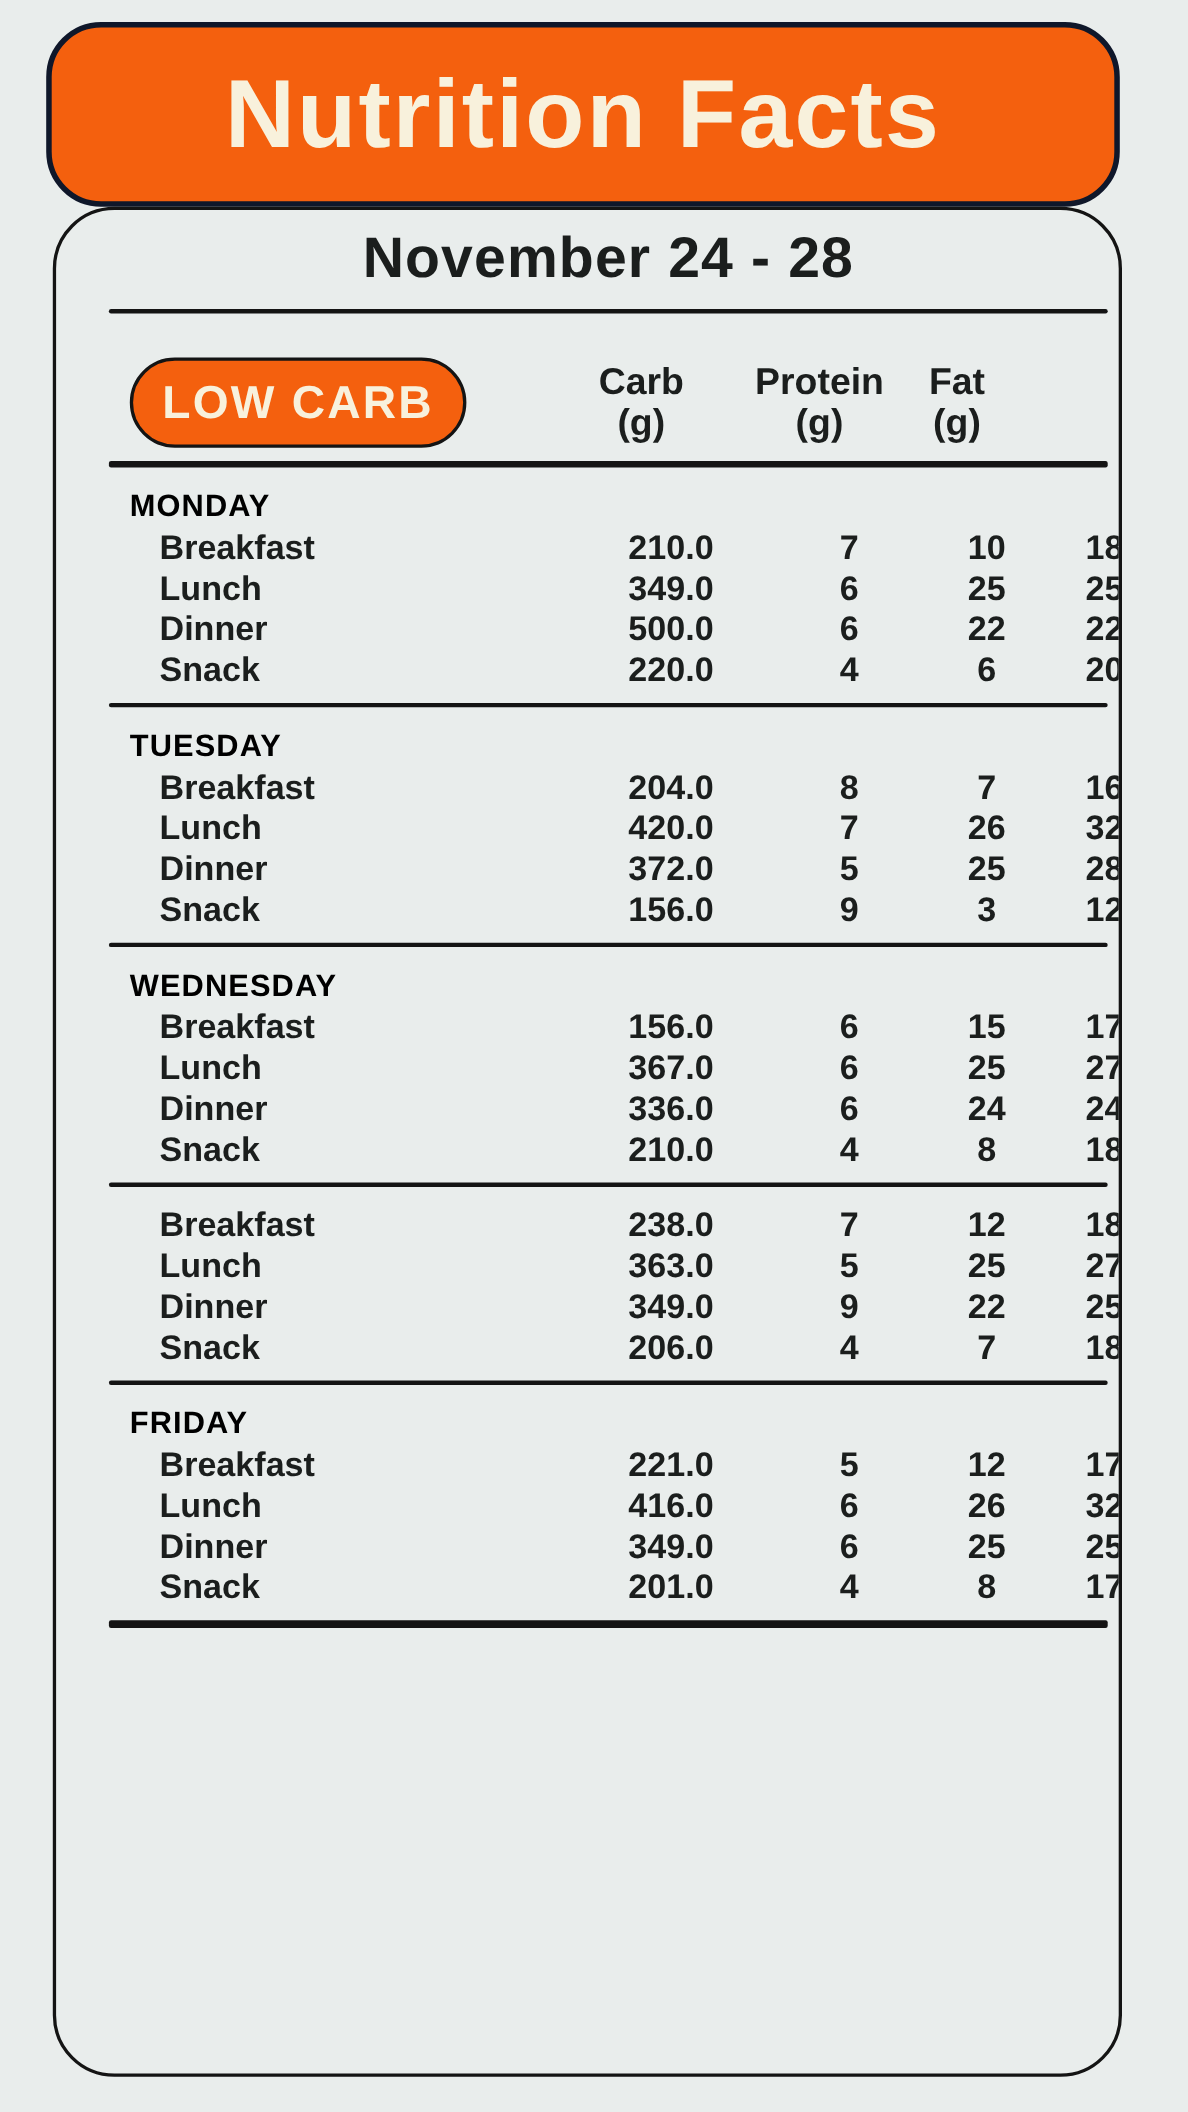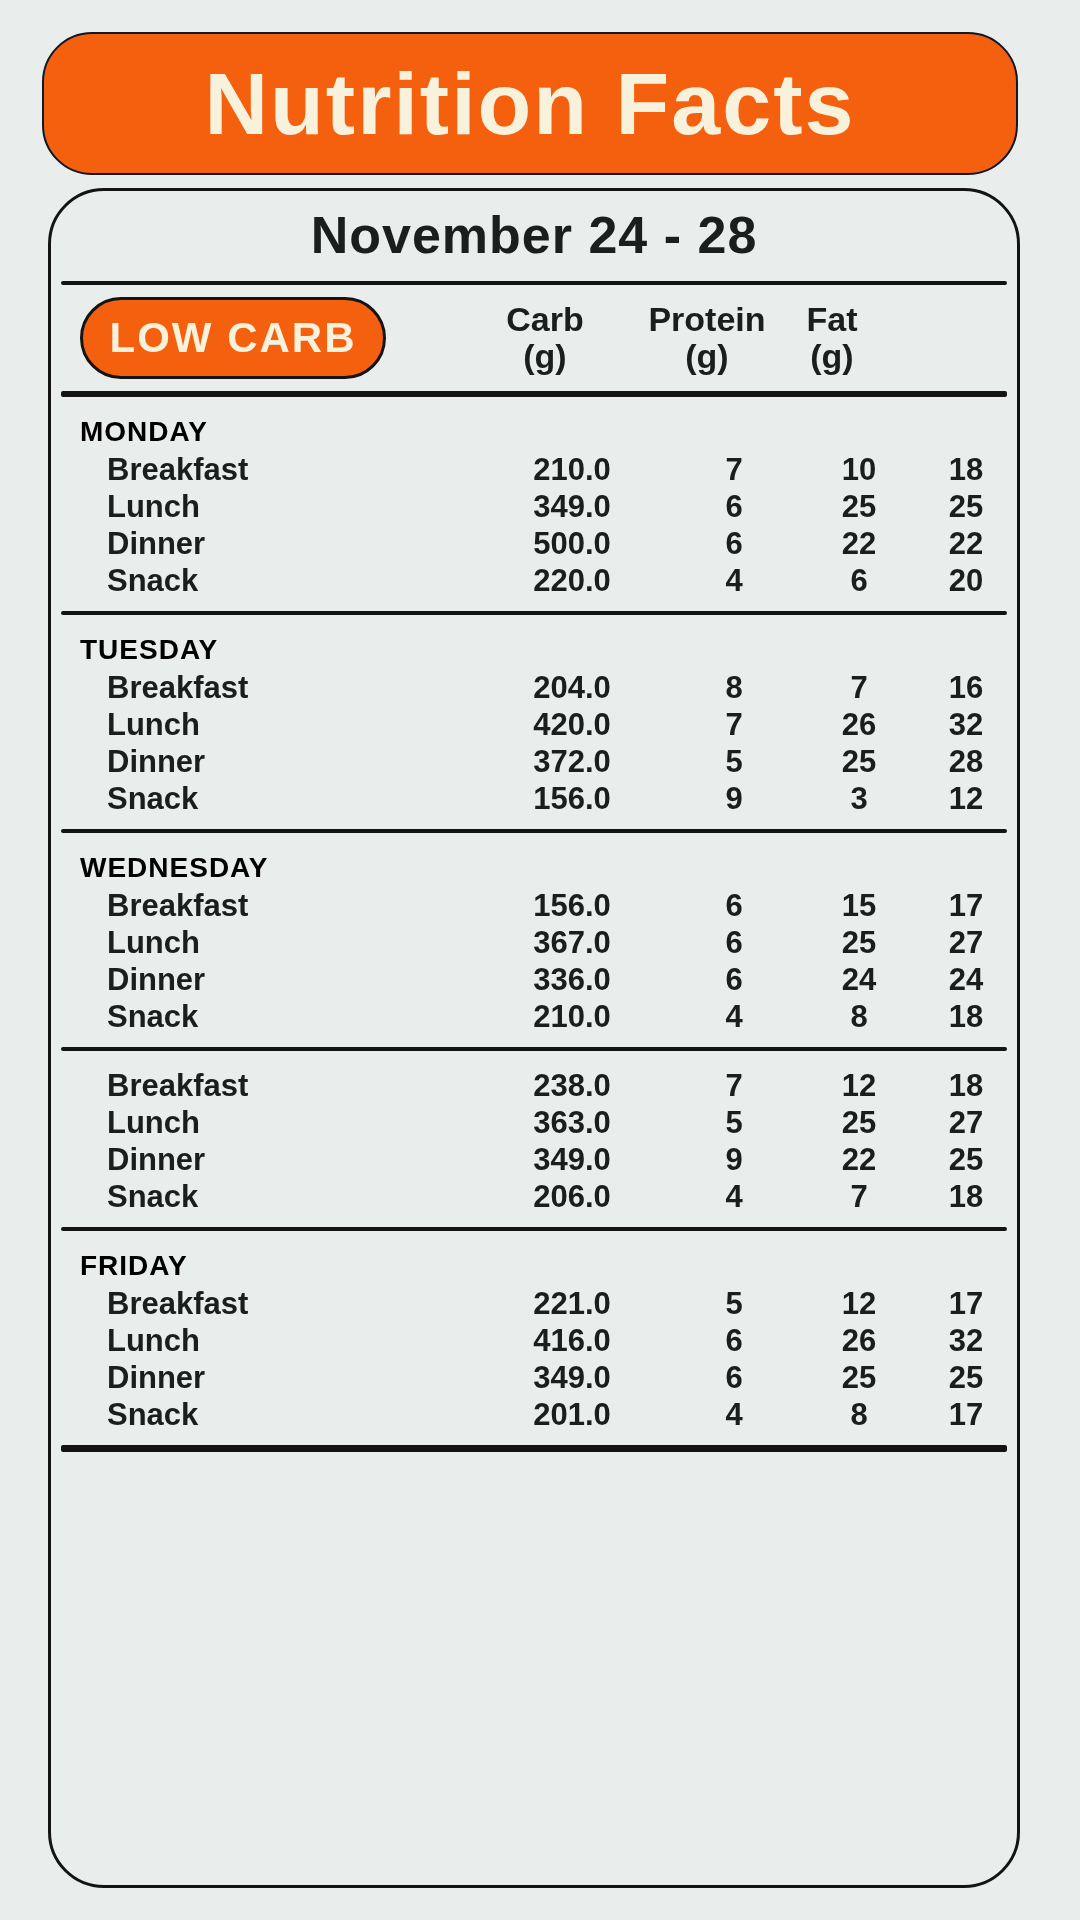--- a/index.html
+++ b/index.html
@@ -4,57 +4,59 @@
 <style>
   * { margin: 0; padding: 0; box-sizing: border-box; }
   html, body {
     width: 1080px; height: 1920px;
     background: #E9EDEC;
     font-family: "Liberation Sans", sans-serif;
     color: #1B1E1D;
     overflow: hidden;
   }
   .banner {
-    position: absolute; left: 42px; top: 32px;
-    width: 976px; height: 143px;
+    position: absolute; left: 42px; top: 20px;
+    width: 976px; height: 168px;
     background: #F4600E;
-    border: 2px solid #0f172a;
+    border: 5px solid #0f172a;
     border-radius: 50px;
     display: flex; align-items: center; justify-content: center;
   }
   .banner-title {
     font-size: 88px; font-weight: bold; letter-spacing: 2px;
     color: #F8F1DC;
   }
   .card {
     position: absolute; left: 48px; top: 188px;
     width: 972px; height: 1700px;
     border: 3px solid #141414;
     border-radius: 56px;
     background: transparent;
     overflow: hidden;
+    padding-left: 38px;
   }
   .card-title {
     margin-top: 14px;
     text-align: center;
     font-size: 52px; font-weight: bold; letter-spacing: 1px;
   }
   .divider {
     height: 4px; background: #141414;
     margin: 0 10px;
     border-radius: 2px;
   }
   .divider.title-divider  { margin-top: 16px; }
   .divider.header-divider { height: 6px; }
   .divider.final-divider  { height: 7px; }
   .header-row {
     display: grid;
     grid-template-columns: 363px 204px 120px 130px 84px;
     align-items: center;
     padding: 12px 36px 12px 29px;
+    margin-top: 28px;
   }
   .badge {
     width: 306px; height: 82px;
     background: #F4600E;
     border: 3px solid #141414;
     border-radius: 41px;
     display: flex; align-items: center; justify-content: center;
   }
   .badge-label {
     font-size: 42px; font-weight: bold; letter-spacing: 2px;

